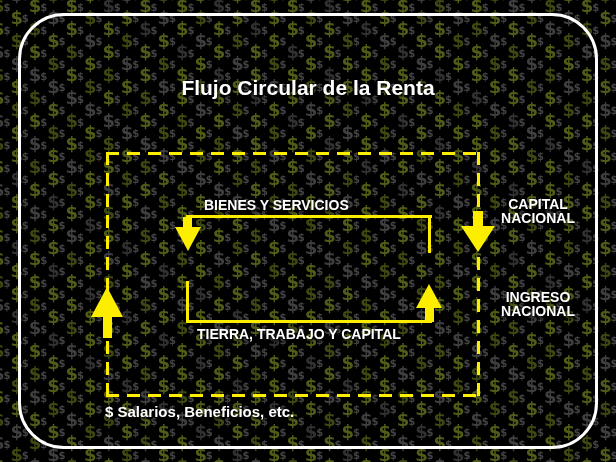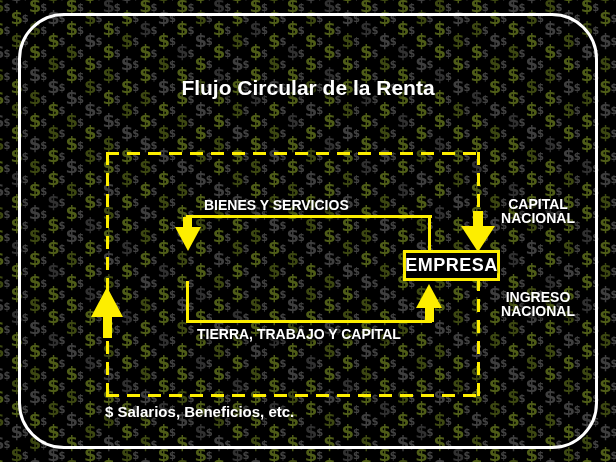--- a/index.html
+++ b/index.html
@@ -1523,22 +1523,19 @@
 
   <div class="a-head head-up" id="a2-head"></div>
   <div class="a-tail" id="a2-tail"></div>
 
   <div class="a-tail" id="a3-tail"></div>
   <div class="a-head head-down" id="a3-head"></div>
 
   <div class="a-head head-up" id="a4-head"></div>
   <div class="a-tail" id="a4-tail"></div>
 
-  <div class="node" id="node-empresa">
-    <span>EMPRESA</span>
-  </div>
 
   <div class="lbl lbl-sm" id="lbl-bienes">BIENES Y SERVICIOS</div>
   <div class="lbl lbl-sm" id="lbl-tierra">TIERRA, TRABAJO Y CAPITAL</div>
   <div class="lbl lbl-sm lbl-wrap" id="lbl-producto">CAPITAL NACIONAL</div>
   <div class="lbl lbl-sm lbl-wrap" id="lbl-ingreso">INGRESO NACIONAL</div>
   <div class="lbl lbl-md" id="lbl-salarios">$ Salarios, Beneficios, etc.</div>
 </div>
 
 </body></html>

